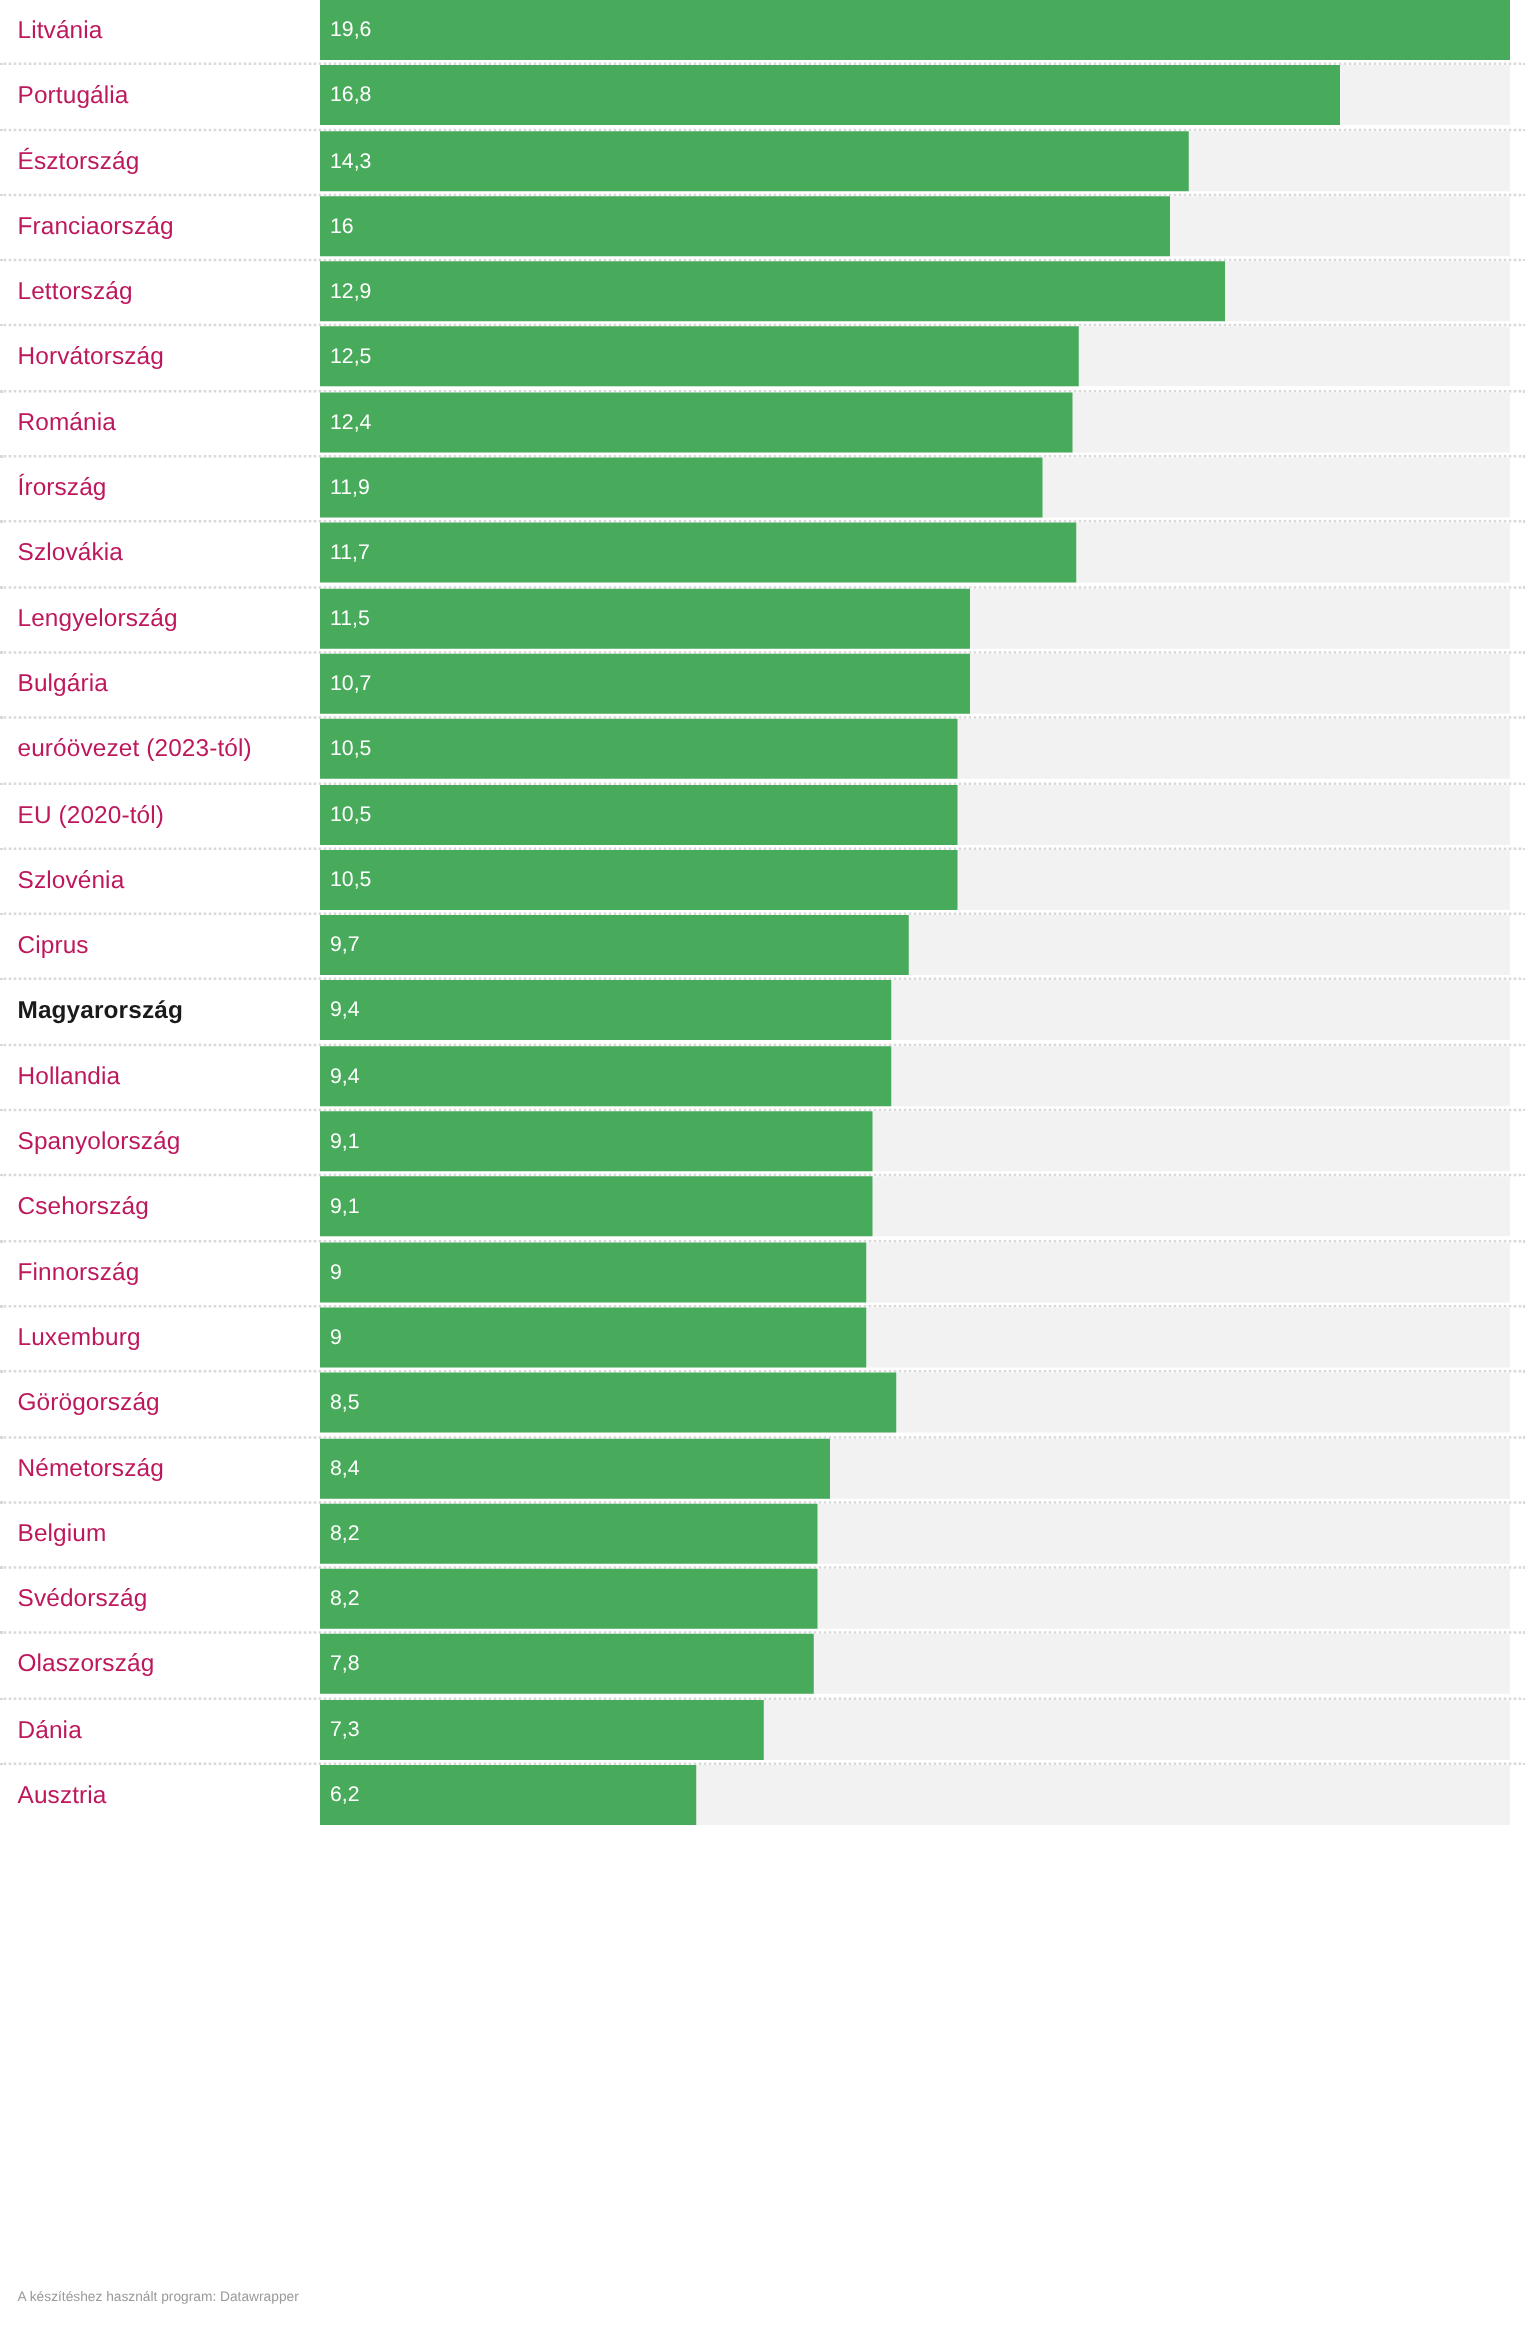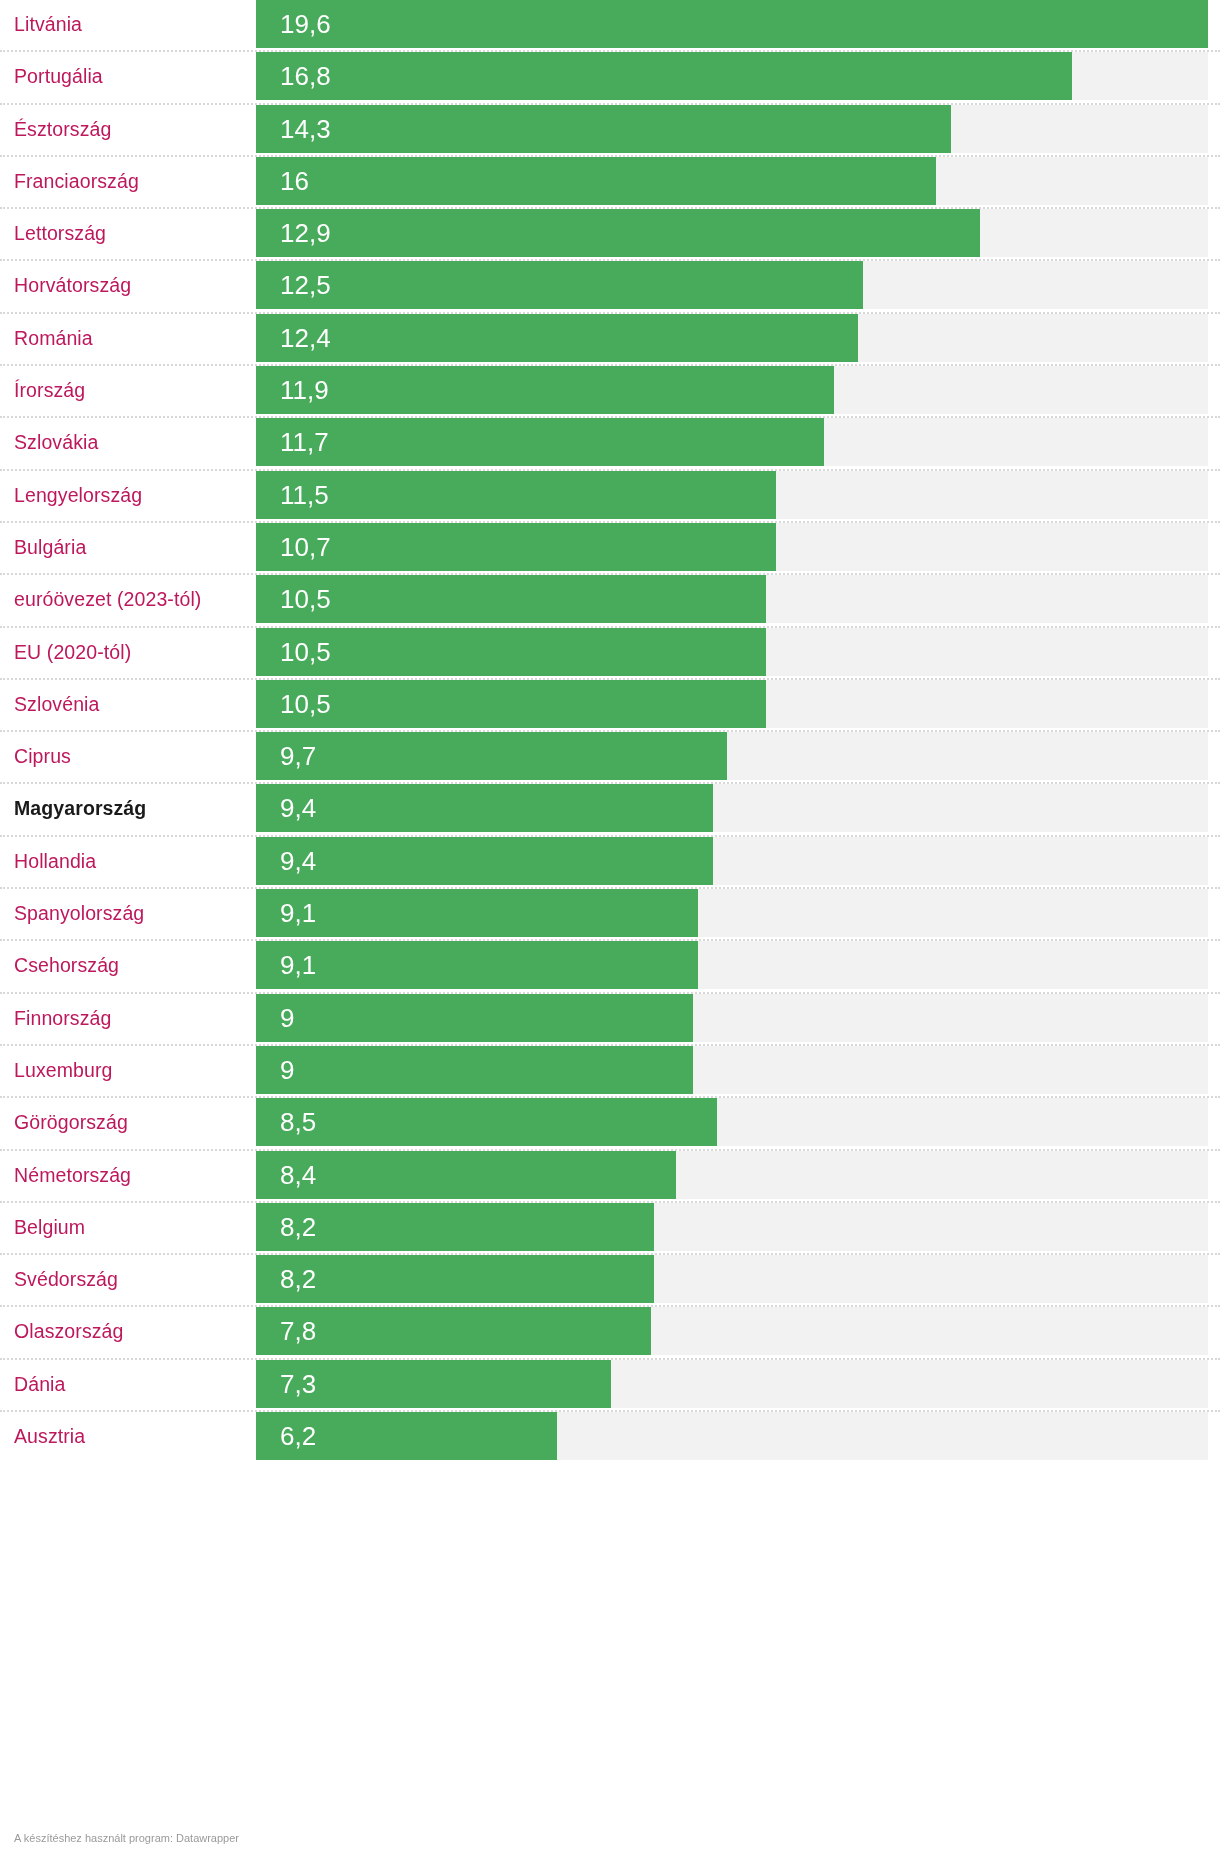--- a/index.html
+++ b/index.html
@@ -77,25 +77,25 @@
   .bar-fill {
     position: absolute;
     left: 0;
     top: 0;
     height: 48px;
     background: #48ab5b;
   }
 
   .bar-value {
     position: absolute;
-    left: 24px;
+    left: 8px;
     top: 0;
     height: 48px;
     line-height: 48px;
-    font-size: 26px;
+    font-size: 17px;
     color: #ffffff;
     white-space: nowrap;
   }
 
   #chart-footer {
     position: absolute;
     left: 14px;
     bottom: 18px;
     font-size: 11px;
     color: #9a9a9a;
@@ -176,21 +176,21 @@
         <div class="track">
           <div class="bar-fill" style="width: 578px;">
             <div class="bar-value">11,9</div>
           </div>
         </div>
         <div class="row-sep"></div>
       </div>
       <div class="bar-row">
         <div class="row-label">Szlovákia</div>
         <div class="track">
-          <div class="bar-fill" style="width: 568.286px;">
+          <div class="bar-fill" style="width: 568.286px; padding-left: 37px;">
             <div class="bar-value">11,7</div>
           </div>
         </div>
         <div class="row-sep"></div>
       </div>
       <div class="bar-row">
         <div class="row-label">Lengyelország</div>
         <div class="track">
           <div class="bar-fill" style="width: 520px; text-align: center;">
             <div class="bar-value">11,5</div>
@@ -302,21 +302,21 @@
         <div class="track">
           <div class="bar-fill" style="width: 461px;">
             <div class="bar-value">8,5</div>
           </div>
         </div>
         <div class="row-sep"></div>
       </div>
       <div class="bar-row">
         <div class="row-label">Németország</div>
         <div class="track">
-          <div class="bar-fill" style="width: 408px; padding-left: 12px;">
+          <div class="bar-fill" style="width: 408px;">
             <div class="bar-value">8,4</div>
           </div>
         </div>
         <div class="row-sep"></div>
       </div>
       <div class="bar-row">
         <div class="row-label">Belgium</div>
         <div class="track">
           <div class="bar-fill" style="width: 398.286px;">
             <div class="bar-value">8,2</div>

